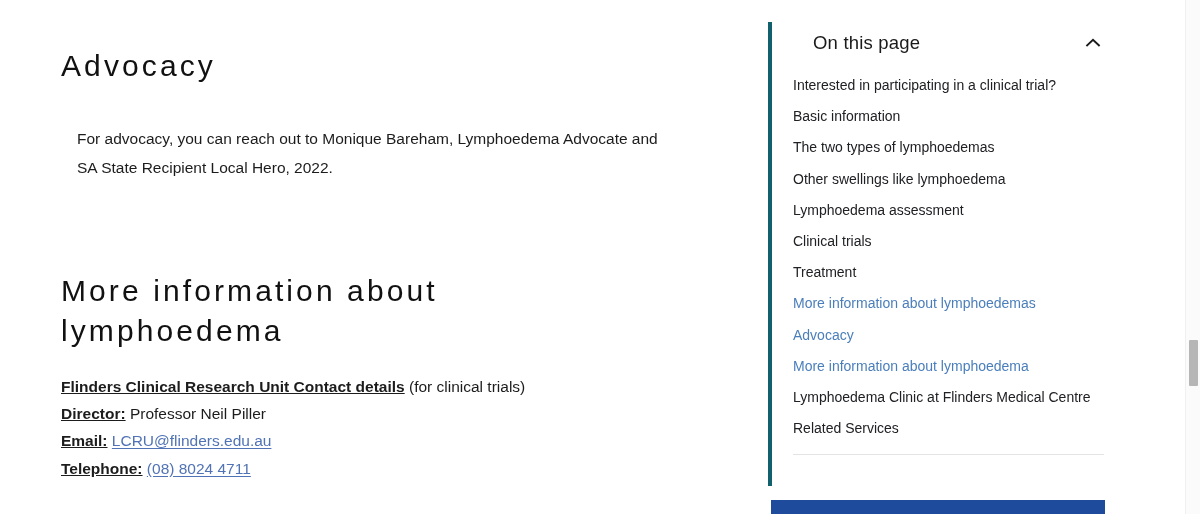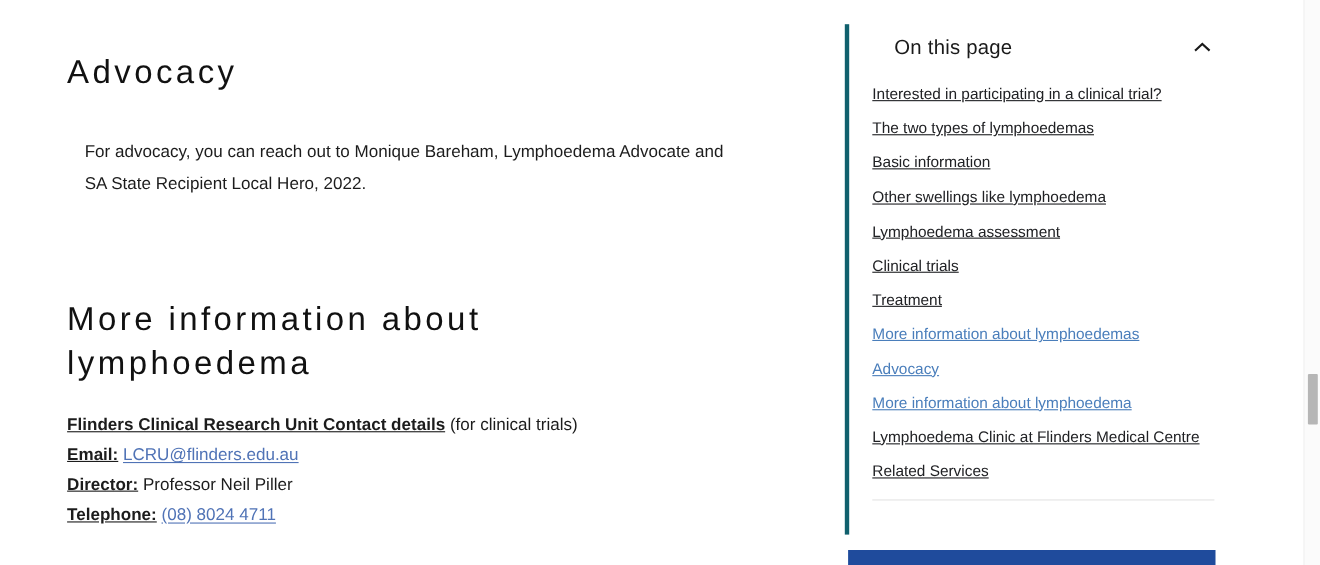--- a/index.html
+++ b/index.html
@@ -133,21 +133,20 @@
     margin: 14px 0 0 0;
     padding: 0;
   }
   #otp-list li {
     font-size: 14px;
     line-height: 15px;
     color: #202124;
     padding: 0 0 16.2px 0;
     cursor: pointer;
     white-space: nowrap;
-    text-decoration: underline;
   }
   #otp-list li.visited { color: #4a7ebb; }
   #otp-divider {
     height: 1px;
     background: #e3e3e3;
     width: 311px;
     margin-top: 2px;
   }
 
   
@@ -193,27 +192,27 @@
 
   <h2 class="h2" id="more-heading">More information about lymphoedema</h2>
 
   <div id="contact">
     <div class="row">
       <b>Flinders Clinical Research Unit Contact details</b><span> (for clinical trials)</span>
     </div>
 
 
     <div class="row">
+      <b>Director:</b>
+      <span>Professor Neil Piller</span>
+    </div>
+
+    <div class="row">
       <b>Email:</b>
       <a class="link" href="#">LCRU@flinders.edu.au</a>
-    </div>
-
-    <div class="row">
-      <b>Director:</b>
-      <span>Professor Neil Piller</span>
     </div>
 
     <div class="row">
       <b>Telephone:</b>
       <a class="link" href="#">(08) 8024 4711</a>
     </div>
   </div>
 </div>
 
 <aside id="onthispage">
@@ -224,22 +223,22 @@
       <span id="otp-title">On this page</span>
       <span id="otp-chevron">
         <svg viewBox="0 0 22 22" width="20" height="20" aria-hidden="true">
           <path d="M4.5 13.6 11 7.6l6.5 6" fill="none" stroke="#1a1a1a" stroke-width="2.1" stroke-linecap="square" stroke-linejoin="miter"></path>
         </svg>
       </span>
     </div>
 
     <ul id="otp-list">
       <li>Interested in participating in a clinical trial?</li>
+      <li>Basic information</li>
       <li>The two types of lymphoedemas</li>
-      <li>Basic information</li>
       <li>Other swellings like lymphoedema</li>
       <li>Lymphoedema assessment</li>
       <li>Clinical trials</li>
       <li>Treatment</li>
       <li class="visited">More information about lymphoedemas</li>
       <li class="visited">Advocacy</li>
       <li class="visited">More information about lymphoedema</li>
       <li>Lymphoedema Clinic at Flinders Medical Centre</li>
       <li>Related Services</li>
     </ul>

